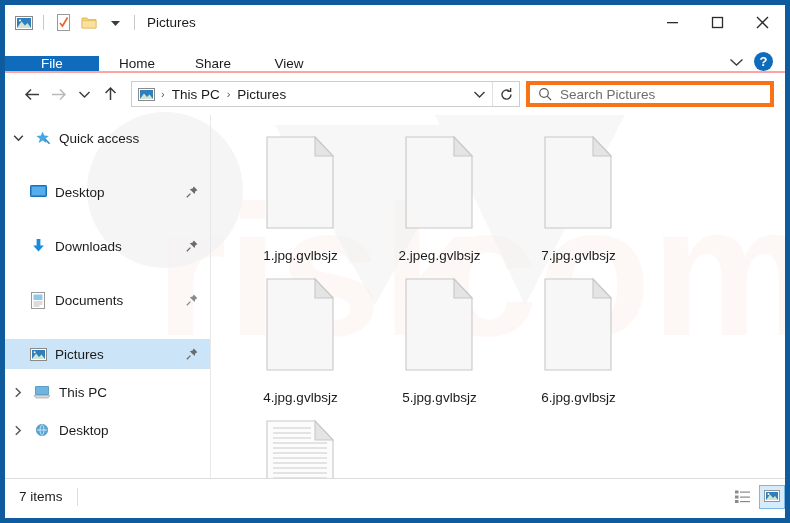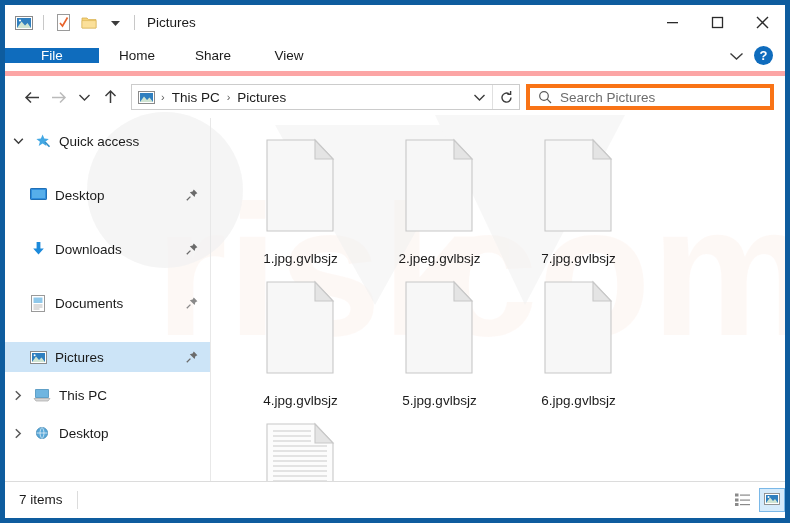--- a/index.html
+++ b/index.html
@@ -73,23 +73,23 @@
     width: 45px; height: 35px;
     display: flex; align-items: center; justify-content: center;
   }
 
   
   .ribbon {
     position: relative;
     z-index: 2;
     height: 31px;
     display: flex;
-    align-items: center;
+    align-items: flex-end;
     background: #ffffff;
-    border-bottom: 5px solid #fca5a5;
+    border-bottom: 2px solid #fca5a5;
   }
   .tab {
     display: flex; align-items: center; justify-content: center;
     font-size: 13.5px;
     color: #1b1b1b;
     padding: 0 16px;
     min-width: 44px;
   }
   .tab.file {
     background: #0f6cbd;

